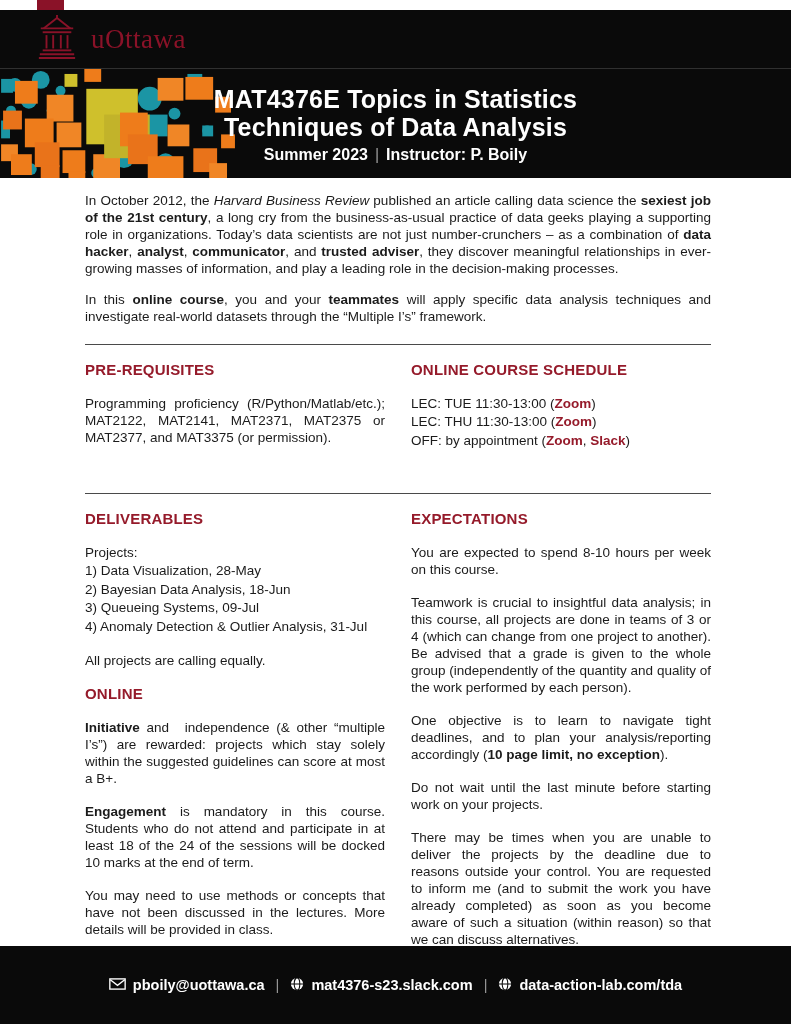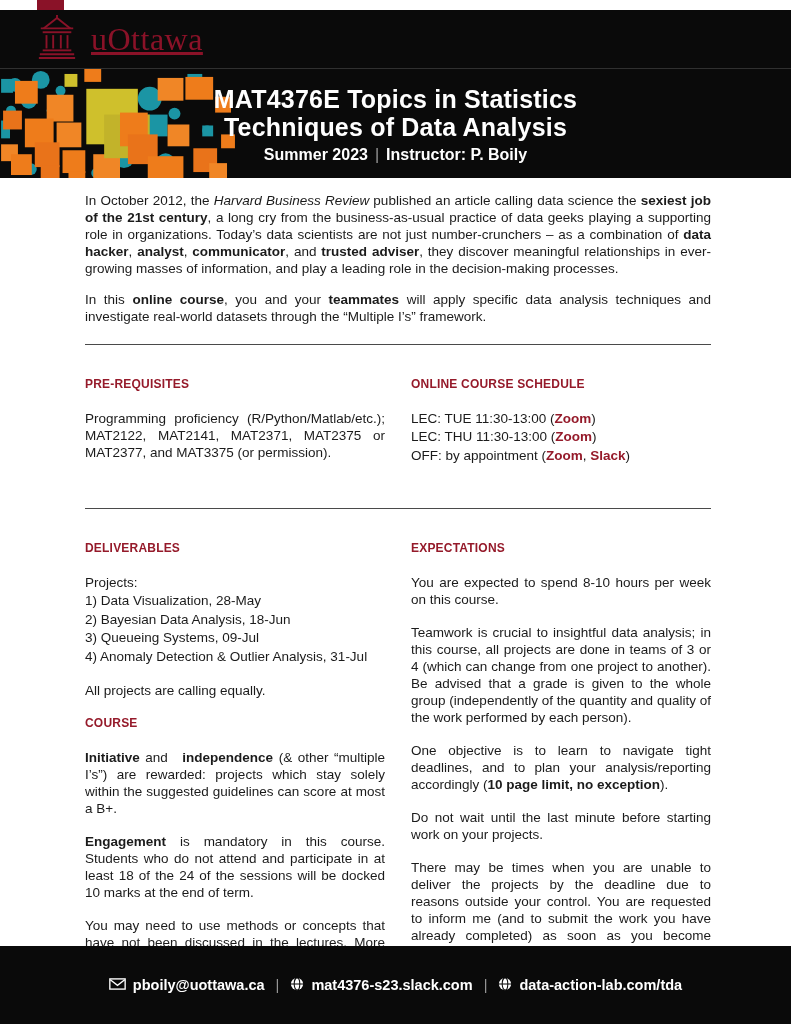--- a/index.html
+++ b/index.html
@@ -21,37 +21,37 @@
     width:791px;height:1024px;background:#ffffff;position:relative;overflow:hidden;
     font-family:"Liberation Sans", sans-serif;color:var(--body-text);
     margin:0 auto;
   }
   
   .top-strip{height:10px;background:#fff;position:relative;}
   .red-tab{position:absolute;left:37px;top:0;width:27px;height:10px;background:var(--logo-red);}
   
   .header{background:var(--header-bg);color:#fff;}
   .logo-row{height:59px;display:flex;align-items:center;padding-left:36px;gap:13px;border-bottom:1px solid #303030;}
-  .logo-text{font-family:"Liberation Serif", serif;font-size:32px;color:var(--logo-red);letter-spacing:.5px;text-decoration:underline;}
+  .logo-text{font-family:"Liberation Serif", serif;font-size:27px;color:var(--logo-red);letter-spacing:.5px;}
   .banner{height:109px;position:relative;}
   .mosaic{position:absolute;left:0;top:0;display:block;}
   .titles{position:absolute;inset:0;display:flex;flex-direction:column;align-items:center;justify-content:center;text-align:right;padding-top:2px;}
   .title-line{font-size:25px;font-weight:700;line-height:28px;letter-spacing:.2px;color:#fff;}
   .subtitle{font-size:16px;font-weight:700;margin-top:5px;color:#fff;}
   .subtitle .pipe{color:var(--pipe-gray);font-weight:400;padding:0 7px;}
   
   .content{
     height:784px;overflow:hidden;
     padding:14px 80px 0 85px;
     font-size:13.5px;line-height:17px;
   }
   .intro{margin:0 0 14px;text-align:justify;}
   .rule{border:none;border-top:1.3px solid #4a4a4a;margin:19px 0 15px;}
   .grid{display:grid;grid-template-columns:1fr 1fr;column-gap:26px;}
-  h3.sec-heading{color:var(--accent-red);font-size:12px;font-weight:700;letter-spacing:.2px;margin:16px 0 17px;}
+  h3.sec-heading{color:var(--accent-red);font-size:15px;font-weight:700;letter-spacing:.2px;margin:1px 0 17px;}
   .para{margin:0 0 16px;}
   .just{text-align:justify;}
   .list-line{line-height:18.4px;}
   .bold{font-weight:400;}
   .accent{color:var(--accent-red);font-weight:700;}
   .gap-block{height:16px;}
   section{display:block;}
   .sec{margin-bottom:12px;}
   
   .footer{
@@ -191,23 +191,23 @@
           <div>
               <div class="list-line">1) Data Visualization, 28-May</div>
               <div class="list-line">2) Bayesian Data Analysis, 18-Jun</div>
               <div class="list-line">3) Queueing Systems, 09-Jul</div>
               <div class="list-line">4) Anomaly Detection &amp; Outlier Analysis, 31-Jul</div>
             </div>
           <div class="gap-block"></div>
           <p class="para">All projects are calling equally.</p>
         </section>
         <section class="sec">
-          <h3 class="sec-heading">COURSE</h3>
+          <h3 class="sec-heading">ONLINE</h3>
           <div>
-              <div class="para just"><span style="font-weight: 700;">Initiative</span><span> and </span><span style="font-weight: 700; padding-left: 9px;">independence</span><span> (&amp; other “multiple I’s”) are rewarded: projects which stay solely within the suggested guidelines can score at most a B+.</span></div>
+              <div class="para just"><span style="font-weight: 700;">Initiative</span><span> and </span><span style="font-weight: 400; padding-left: 9px;">independence</span><span> (&amp; other “multiple I’s”) are rewarded: projects which stay solely within the suggested guidelines can score at most a B+.</span></div>
               <div class="para just"><span style="font-weight: 700;">Engagement</span><span> is mandatory in this course. Students who do not attend and participate in at least 18 of the 24 of the sessions will be docked 10 marks at the end of term.</span></div>
               <div class="para just"><span>You may need to use methods or concepts that have not been discussed in the lectures. More details will be provided in class.</span></div>
             </div>
         </section>
       </div>
       <div>
         <section class="sec">
           <h3 class="sec-heading">EXPECTATIONS</h3>
           <div>
               <div class="para just"><span>You are expected to spend 8-10 hours per week on this course.</span></div>

